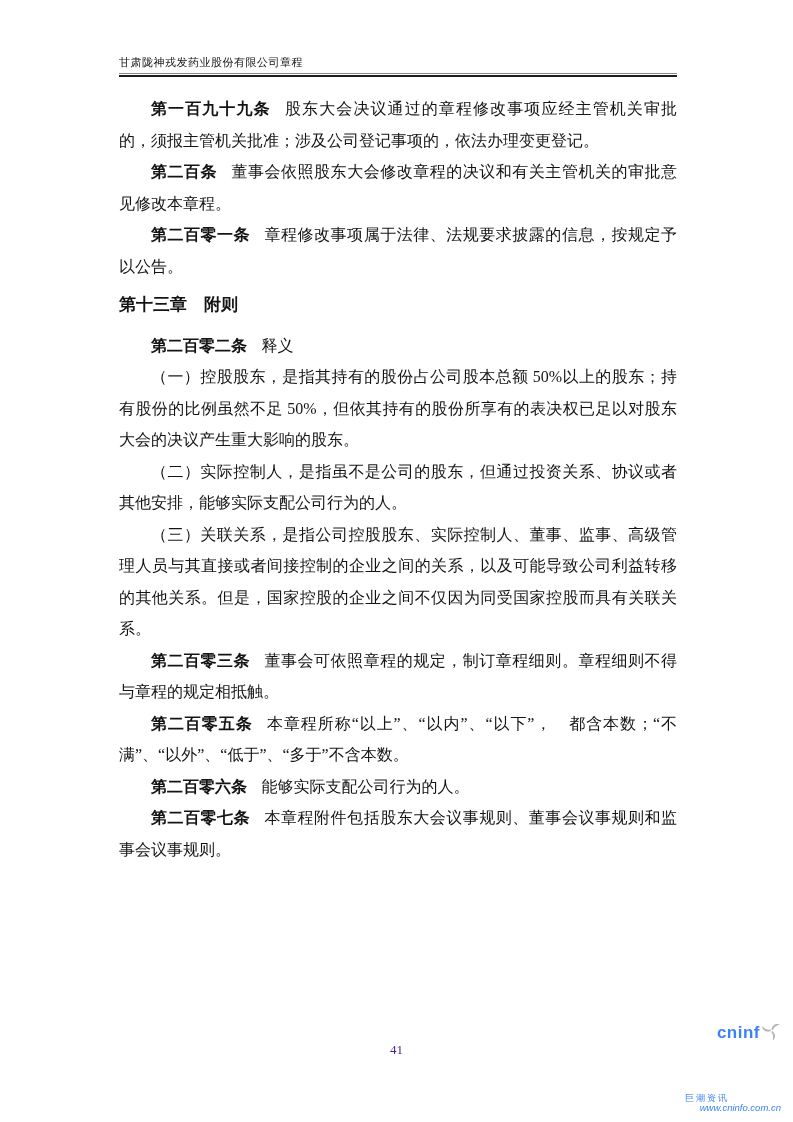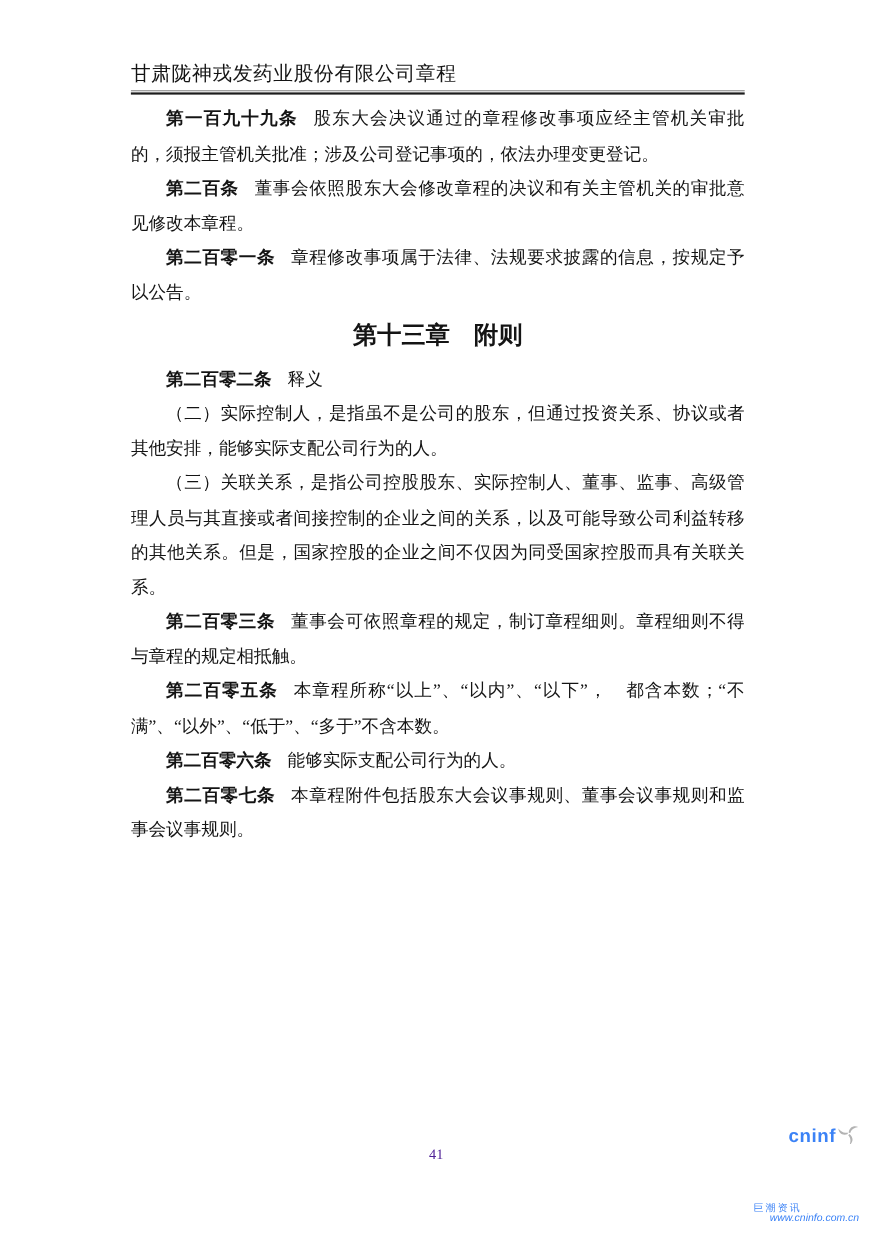--- a/index.html
+++ b/index.html
@@ -11,21 +11,21 @@
     color:#141414;
     overflow:hidden;
   }
   .page { position:absolute; inset:0; }
 
   
   .page-header {
     position:absolute; top:55px; left:119px; width:558px;
   }
   .page-header-title {
-    font-size:18px; letter-spacing:0.5px; padding-bottom:3px;
+    font-size:11px; letter-spacing:0.5px; padding-bottom:3px;
   }
   .header-rule {
     height:1px;
     border-top:1px solid #8a8a8a;
     border-bottom:2px solid #1c1c1c;
   }
 
   
   .content {
     position:absolute; top:93px; left:119px; width:558px;
@@ -33,24 +33,24 @@
     text-align:justify;
   }
   .para { margin:0; text-indent:2em; }
   .para .label {
     font-family:"Liberation Sans","DejaVu Sans",sans-serif;
     font-weight:bold;
     margin-right:0.9em;
   }
   .para .label:empty { display:none; margin:0; }
   .chapter-title {
-    text-align:center;
+    text-align:left;
     font-family:"Liberation Sans","DejaVu Sans",sans-serif;
     font-weight:bold;
-    font-size:22px;
+    font-size:17px;
     line-height:31.5px;
     margin:7px 0 9px 0;
     text-indent:0;
   }
 
   
   .page-number {
     position:absolute; bottom:64px; left:0; right:0;
     text-align:center; font-size:13px; color:#4c1d95;
   }
@@ -85,20 +85,21 @@
 
   <div class="content">
 
     <p class="para"><span class="label">第一百九十九条</span><span>股东大会决议通过的章程修改事项应经主管机关审批的，须报主管机关批准；涉及公司登记事项的，依法办理变更登记。</span></p>
     <p class="para"><span class="label">第二百条</span><span>董事会依照股东大会修改章程的决议和有关主管机关的审批意见修改本章程。</span></p>
     <p class="para"><span class="label">第二百零一条</span><span>章程修改事项属于法律、法规要求披露的信息，按规定予以公告。</span></p>
 
     <p class="chapter-title">第十三章　附则</p>
 
     <p class="para"><span class="label">第二百零二条</span><span>释义</span></p>
+    <p class="para"><span>（一）控股股东，是指其持有的股份占公司股本总额 50%以上的股东；持有股份的比例虽然不足 50%，但依其持有的股份所享有的表决权已足以对股东大会的决议产生重大影响的股东。</span></p>
     <p class="para"><span>（二）实际控制人，是指虽不是公司的股东，但通过投资关系、协议或者其他安排，能够实际支配公司行为的人。</span></p>
     <p class="para"><span>（三）关联关系，是指公司控股股东、实际控制人、董事、监事、高级管理人员与其直接或者间接控制的企业之间的关系，以及可能导致公司利益转移的其他关系。但是，国家控股的企业之间不仅因为同受国家控股而具有关联关系。</span></p>
     <p class="para"><span class="label">第二百零三条</span><span>董事会可依照章程的规定，制订章程细则。章程细则不得与章程的规定相抵触。</span></p>
     <p class="para"><span class="label">第二百零五条</span><span>本章程所称“以上”、“以内”、“以下”，　都含本数；“不满”、“以外”、“低于”、“多于”不含本数。</span></p>
     <p class="para"><span class="label">第二百零六条</span><span>能够实际支配公司行为的人。</span></p>
     <p class="para"><span class="label">第二百零七条</span><span>本章程附件包括股东大会议事规则、董事会议事规则和监事会议事规则。</span></p>
 
   </div>
 
   <div class="page-number">41</div>

